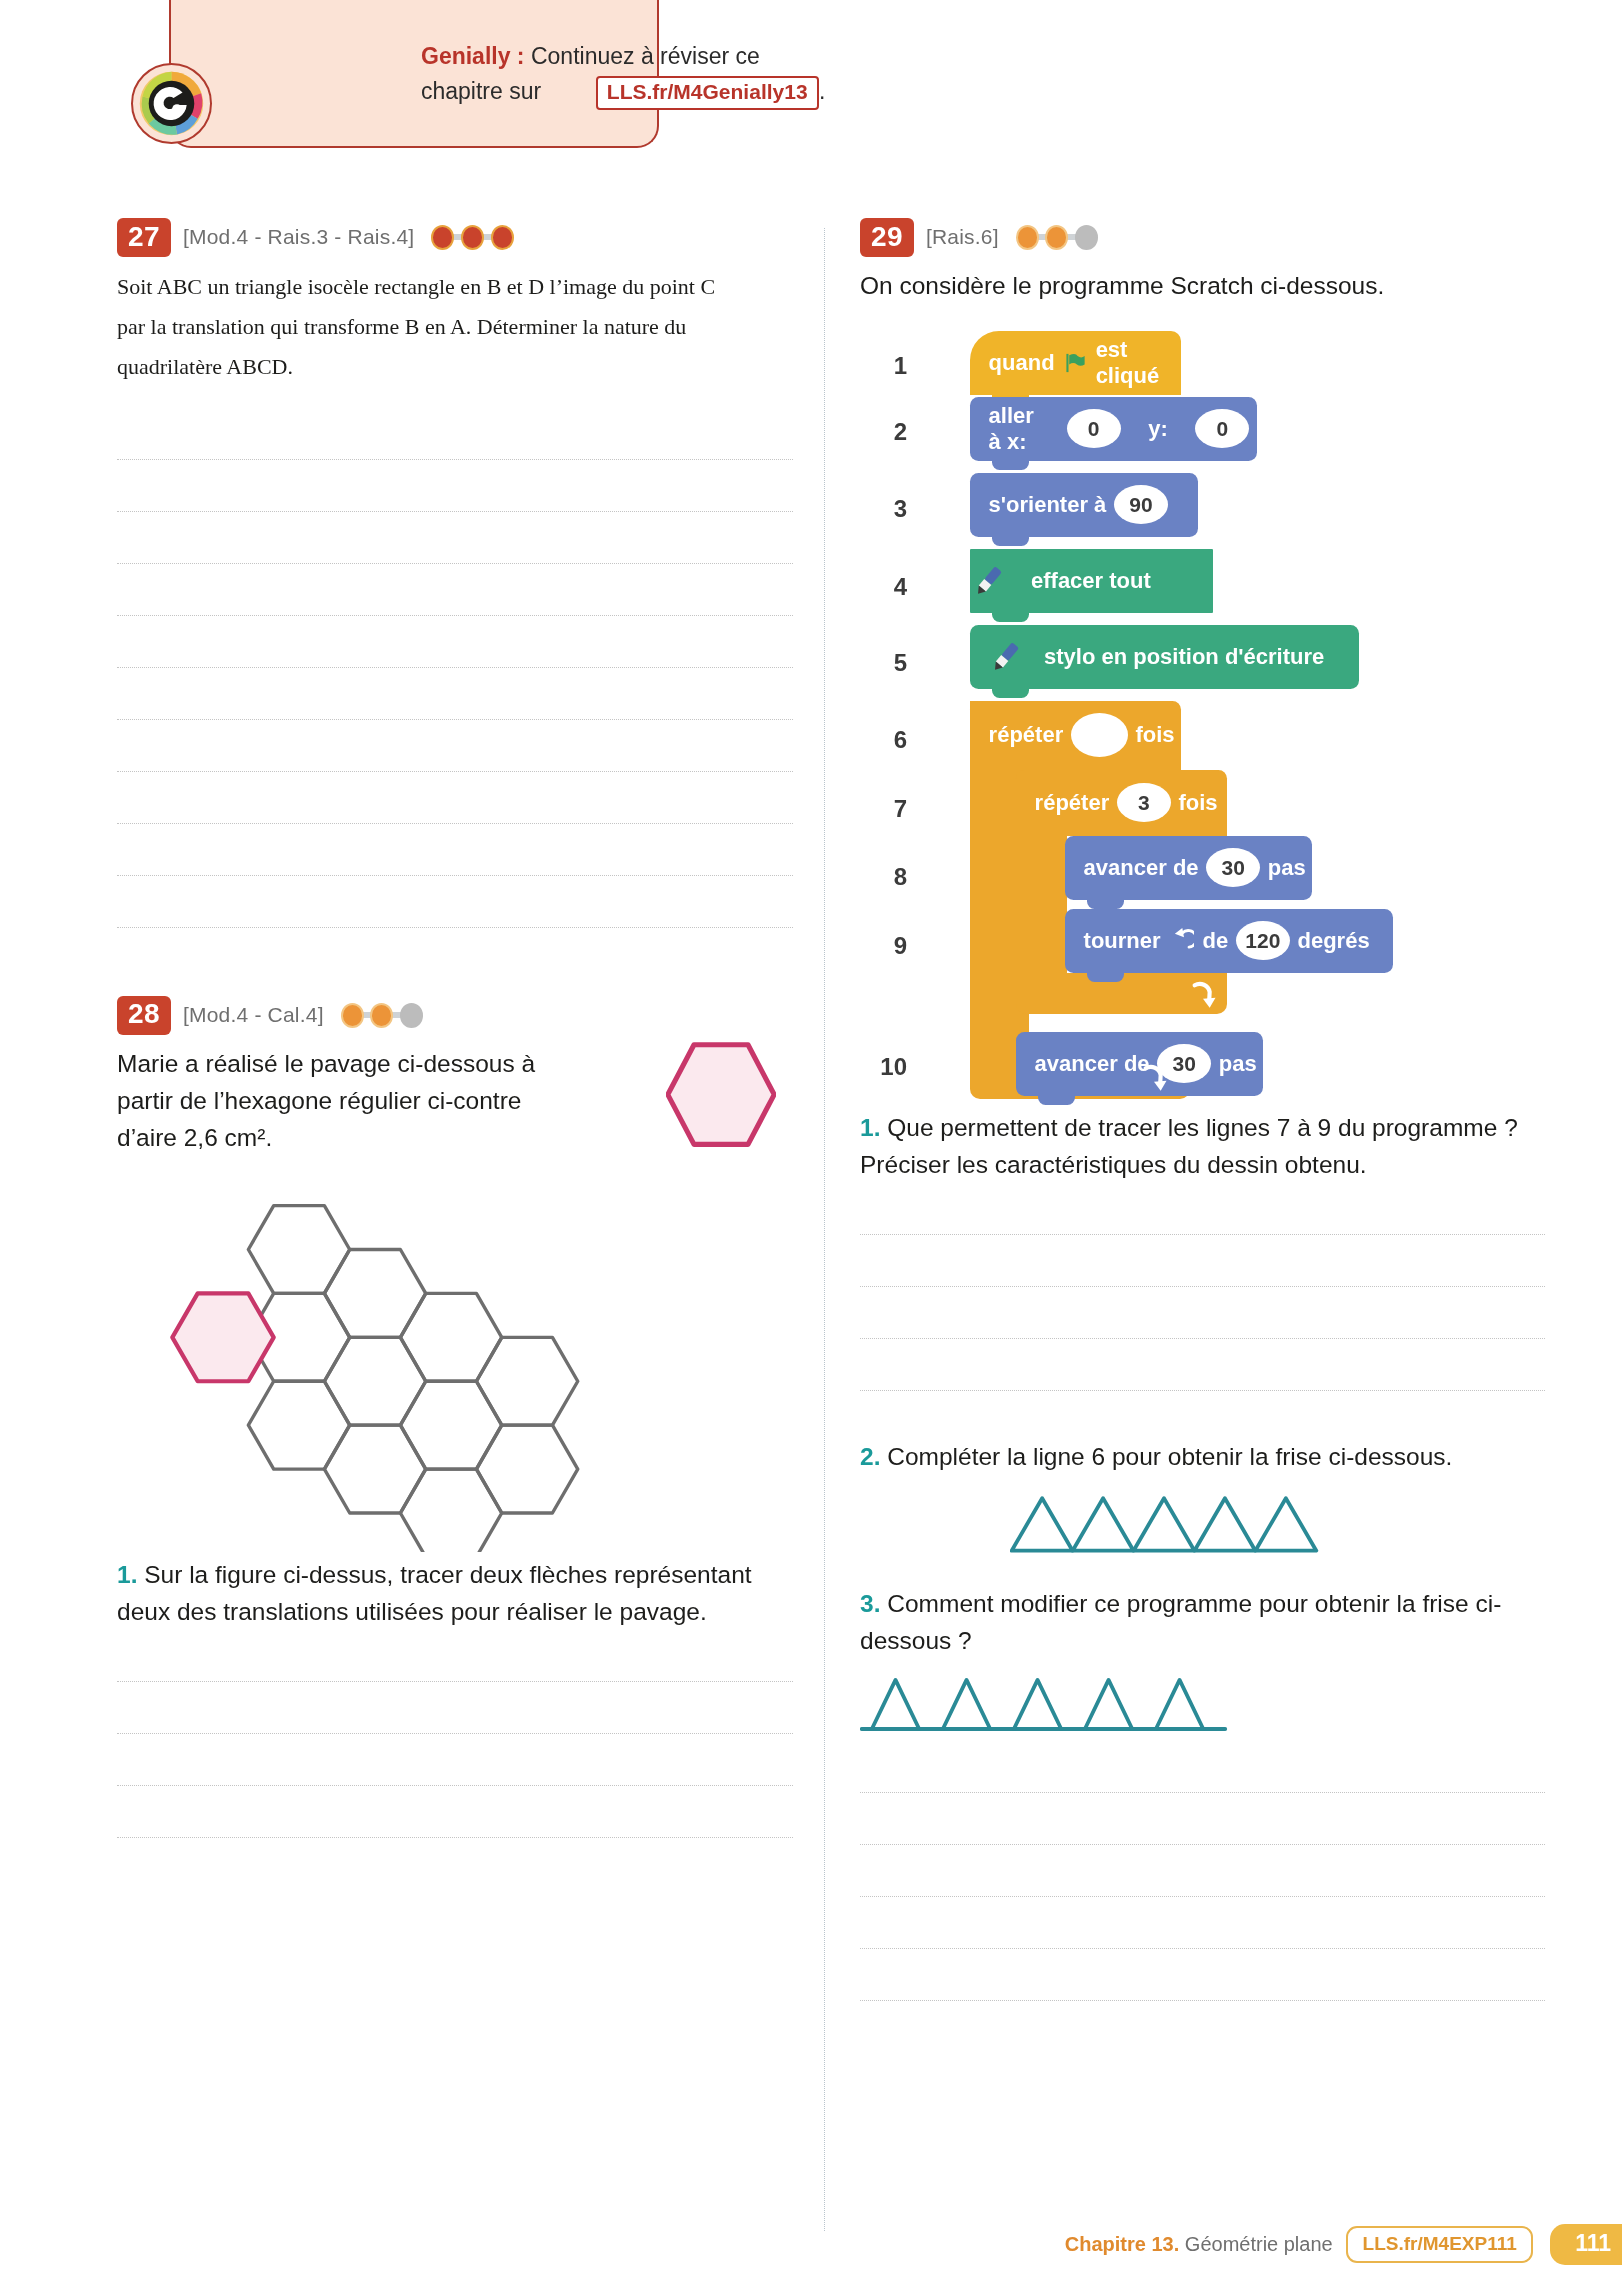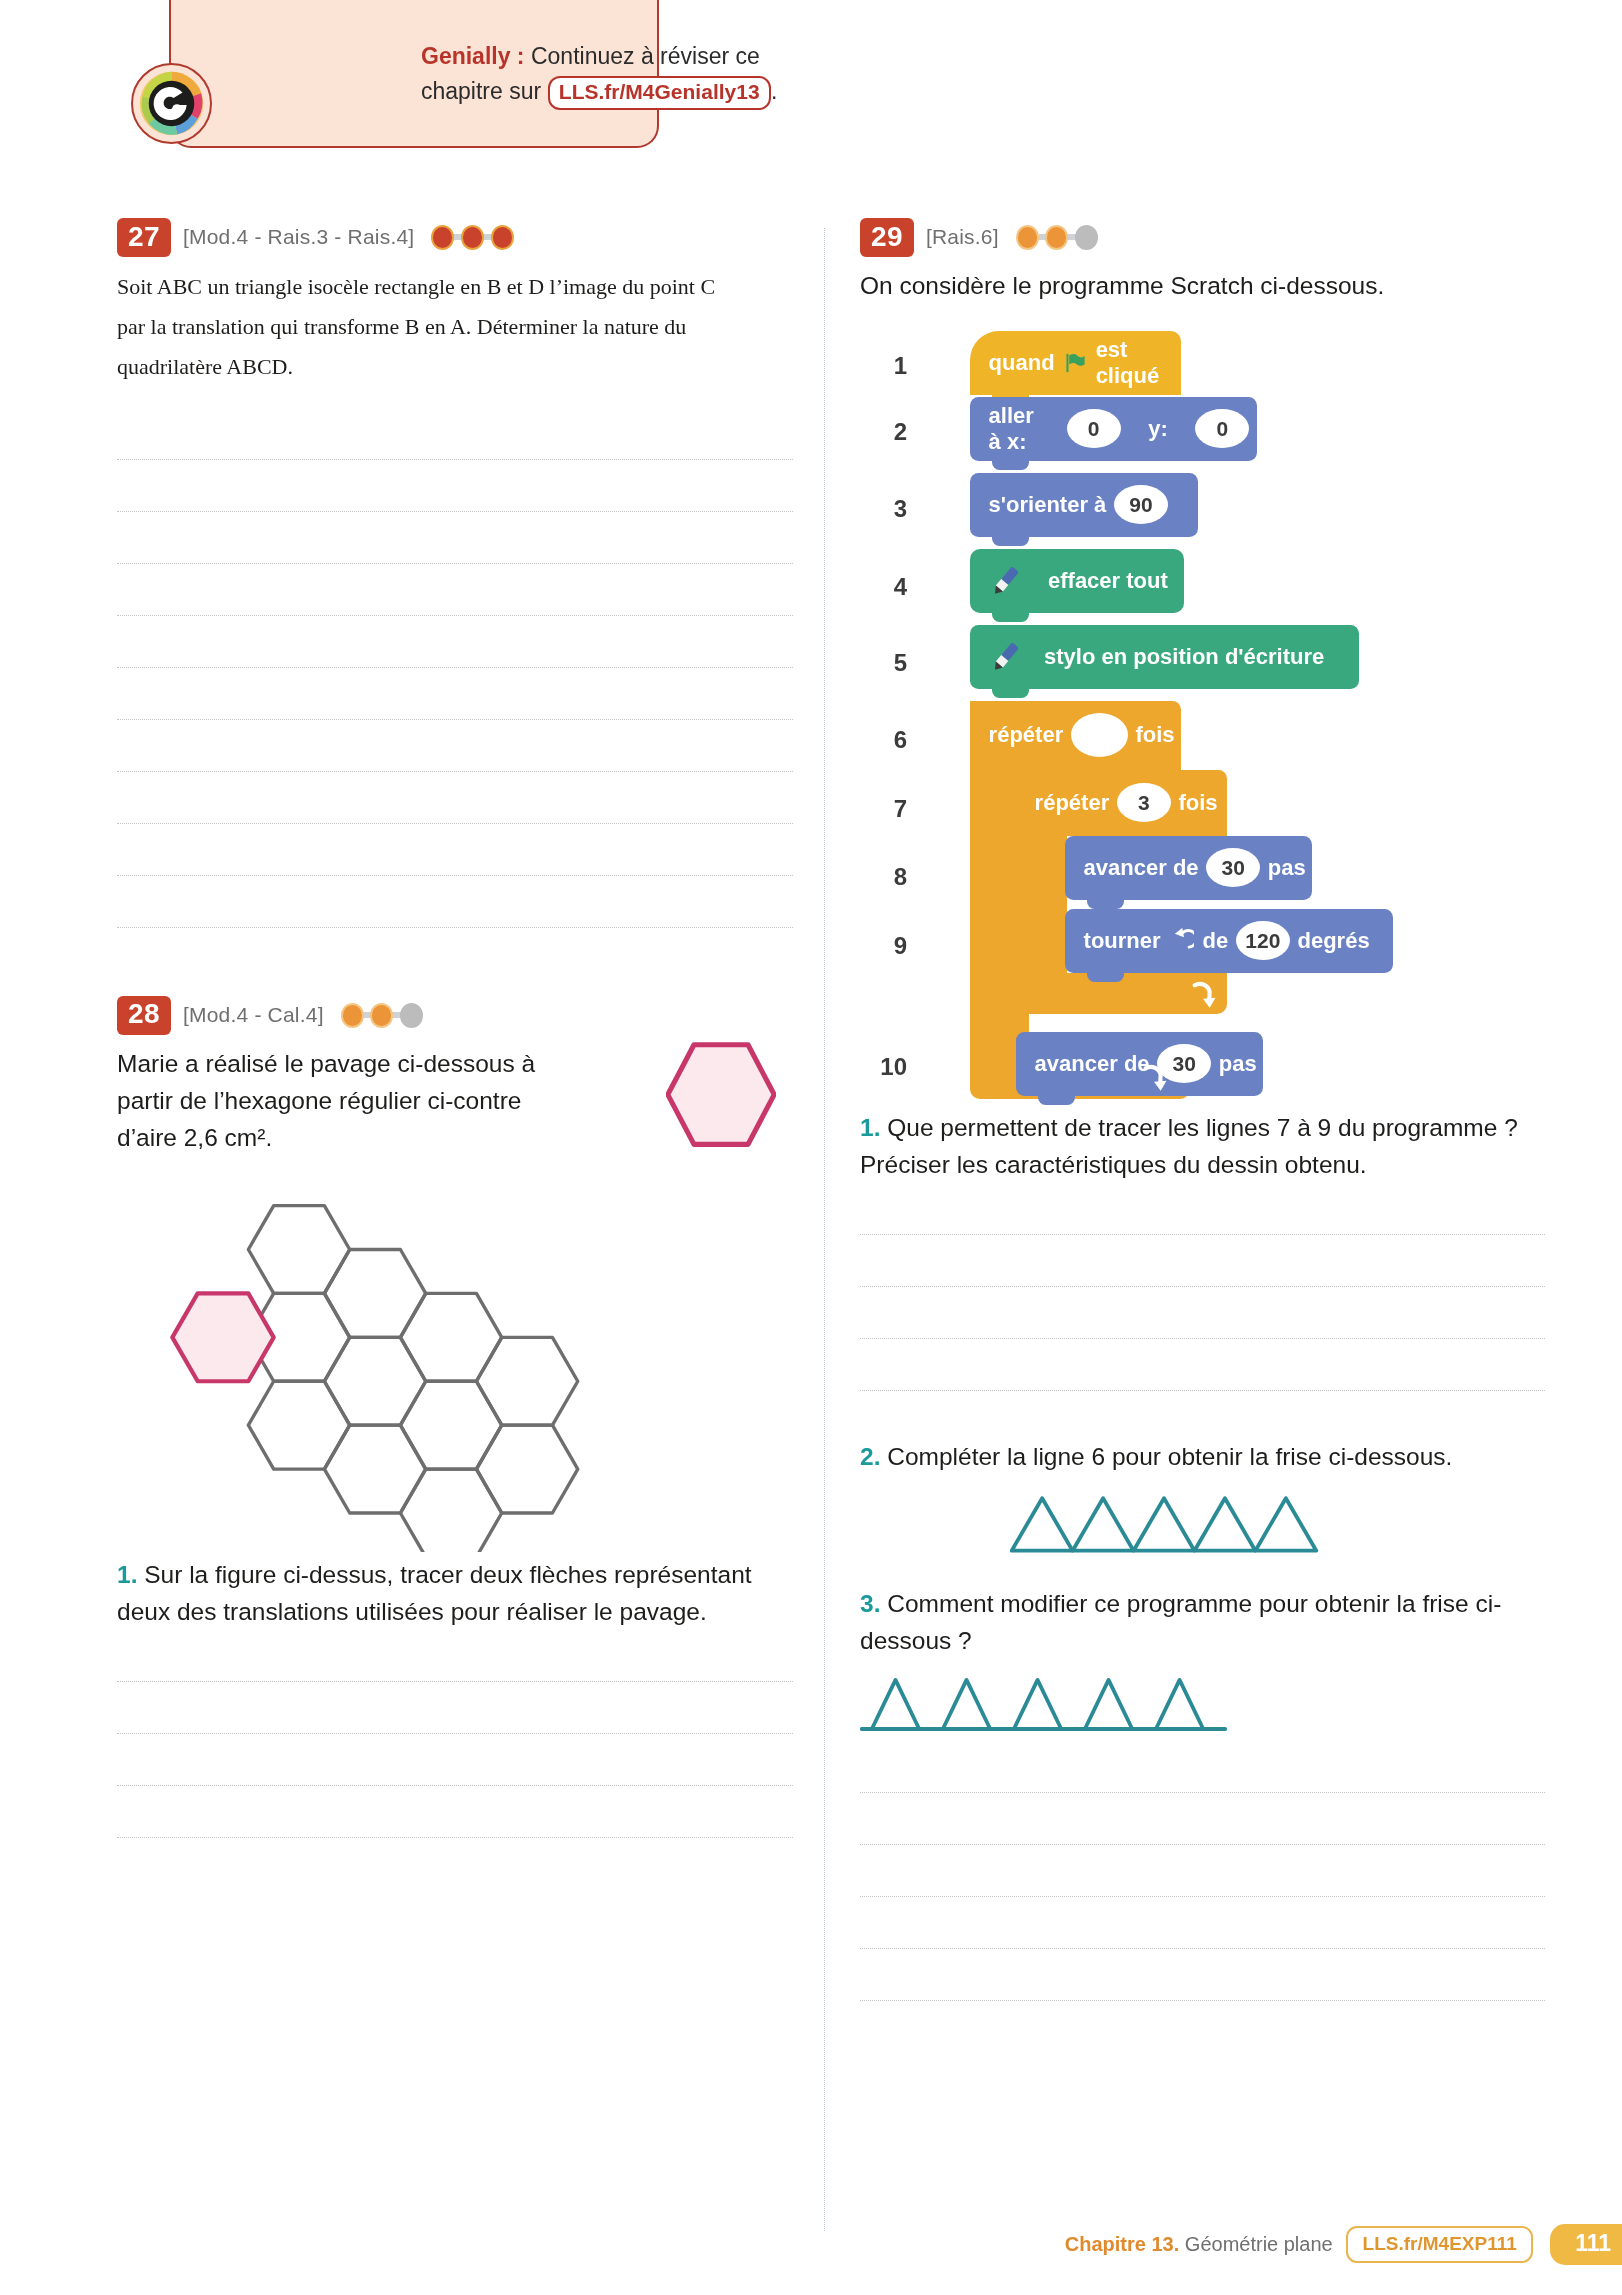--- a/index.html
+++ b/index.html
@@ -16,22 +16,22 @@
     background:#fbe3d6;border:2.5px solid #b03a2e;border-top:none;
     border-radius:0 0 22px 22px;box-sizing:border-box;
   }
   .genially-text{
     position:absolute;left:250px;top:56px;width:423px;
     font-size:23px;line-height:35px;color:#2b2b2b;
   }
   .genially-brand{color:#b8342a;font-weight:bold;}
   .genially-chip{
     display:inline-block;background:#ffffff;border:2.1px solid #b8342a;
-    border-radius:12px;padding:0.8px 9.3px 2.5px;color:#b8342a;font-weight:bold;
-    font-size:21px;line-height:26px;vertical-align:baseline;
+    border-radius:4px;padding:0.8px 9.3px 2.5px;color:#b8342a;font-weight:bold;
+    font-size:21px;line-height:26px;vertical-align:baseline;margin-left:48px;
   }
   .genially-logo{
     position:absolute;left:131px;top:63px;width:81px;height:81px;
     border-radius:50%;border:2.5px solid #b03a2e;background:#fbe3d6;
     box-sizing:border-box;display:flex;align-items:center;justify-content:center;
   }
 
   
   .col-left{position:absolute;left:117px;top:218px;width:676px;}
   .col-right{position:absolute;left:860px;top:218px;width:685px;}
@@ -277,21 +277,21 @@
           <span class="oval">0</span>
           <span class="notch" style="background:#6a82c4;"></span>
         </div>
 
         <div class="blk blk-blue" style="left:110px;top:144px;width:228px;height:64px;border-radius:8.5px;padding-left:18.6px;">
           <span>s'orienter à</span>
           <span class="oval">90</span>
           <span class="notch" style="background:#6a82c4;"></span>
         </div>
 
-        <div class="blk blk-green" style="left:110px;top:220px;width:214px;height:64px;border-radius:10px;padding-left:17px;">
+        <div class="blk blk-green" style="left:110px;top:220px;width:243px;height:64px;border-radius:1px;">
           <svg width="37" height="37" viewBox="0 0 44 44">
             <g transform="rotate(40 22 22)">
               <rect x="17" y="4" width="11" height="20" rx="3" fill="#4a6ab0"></rect>
               <rect x="17" y="24" width="11" height="10" fill="#f2f2f2"></rect>
               <polygon points="17,34 28,34 22.5,42" fill="#3b3b3b"></polygon>
             </g>
           </svg>
           <span style="margin-left:24px;">effacer tout</span>
           <span class="notch" style="background:#3aa87f;"></span>
         </div>

